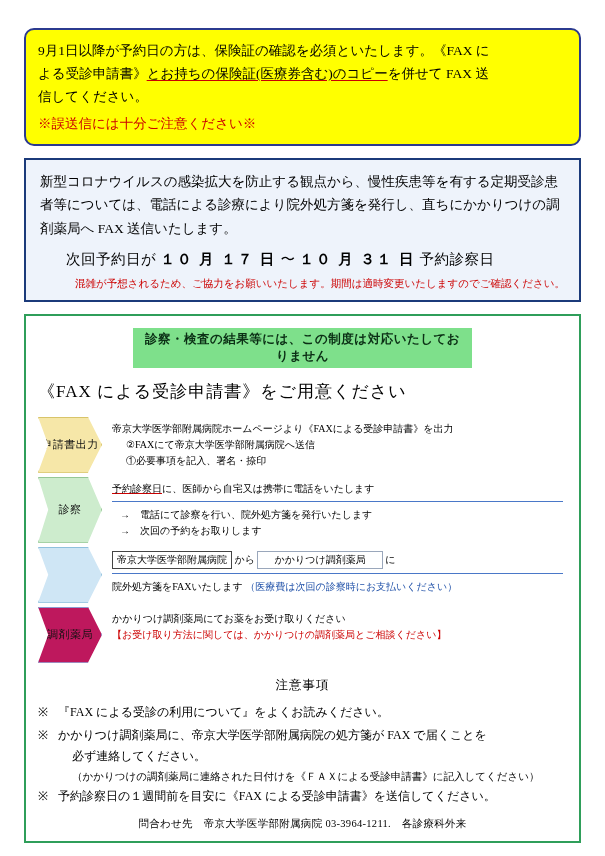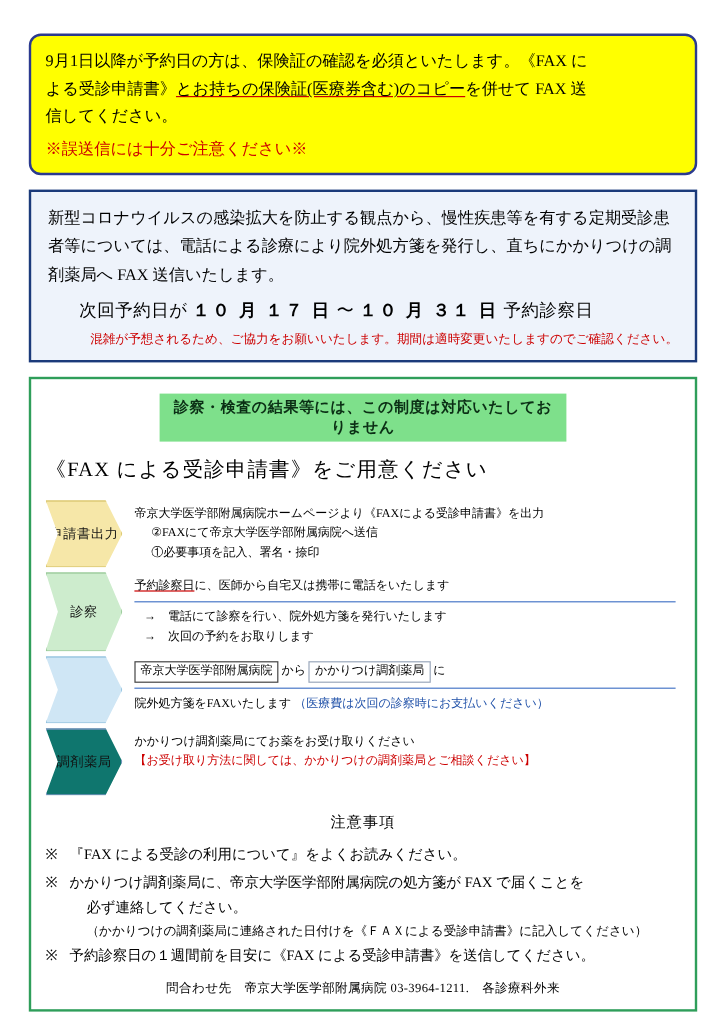--- a/index.html
+++ b/index.html
@@ -116,21 +116,21 @@
     justify-content: center;
     font-size: 11px;
     color: #111;
     text-align: center;
     clip-path: polygon(0 0, 78% 0, 100% 50%, 78% 100%, 0 100%, 16% 50%);
     letter-spacing: 0.5px;
   }
   .chev.c1 { background: #f6e7a8; border: 1px solid #d8c46a; }
   .chev.c2 { background: #cdeccd; border: 1px solid #95c795; }
   .chev.c3 { background: #cfe6f5; border: 1px solid #8fc0dd; }
-  .chev.c4 { background: #0f766e; border: 1px solid #8d9bd0; }
+  .chev.c4 { background: #be185d; border: 1px solid #8d9bd0; }
 
   .stepbody {
     flex: 1 1 auto;
     padding: 4px 4px 4px 10px;
     font-size: 10px;
     line-height: 1.6;
   }
   .stepbody .hr-blue {
     border: none;
     border-top: 1px solid #4a78c8;
@@ -138,21 +138,21 @@
   }
   .u-red { text-decoration: underline; text-decoration-color: #cc0000; }
   .u-blk { }
   .boxed {
     border: 1px solid #444;
     padding: 0 4px;
     display: inline-block;
   }
   .boxed-thin {
     border: 1px solid #9aa7bb;
-    padding: 0 4px;
+    padding: 0 16px;
     display: inline-block;
   }
   .blue-txt { color: #1f50a8; }
   .red-txt { color: #cc0000; }
   .indent1 { padding-left: 14px; display: block; }
   .arrow-line { display: block; padding-left: 8px; }
 
   
   .notes-title {
     text-align: center;

